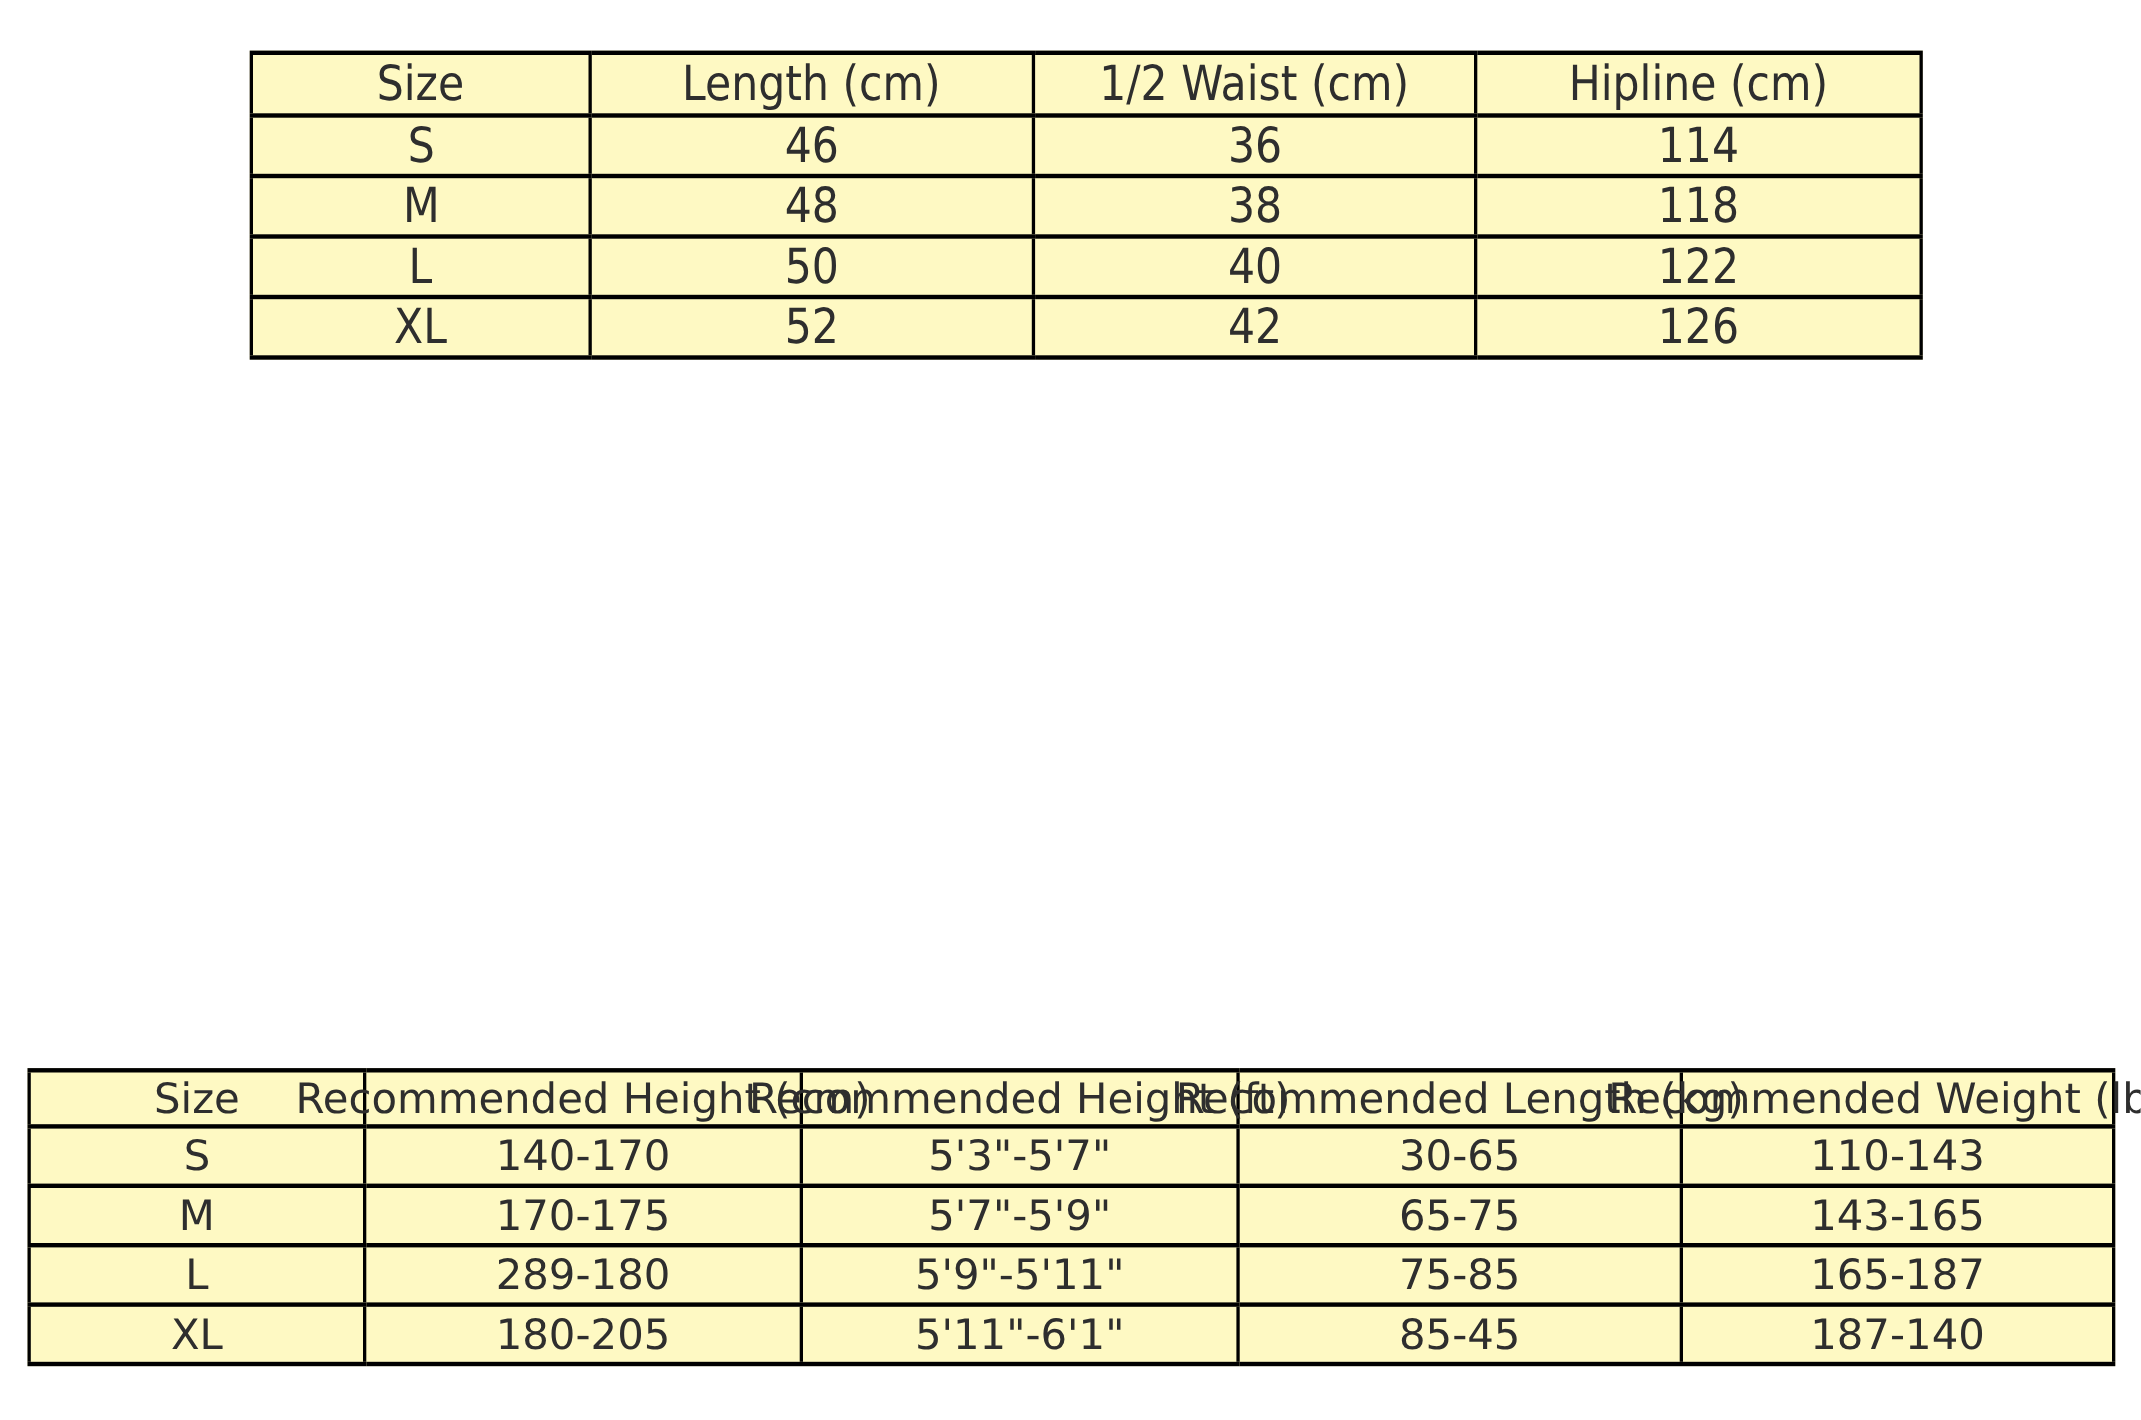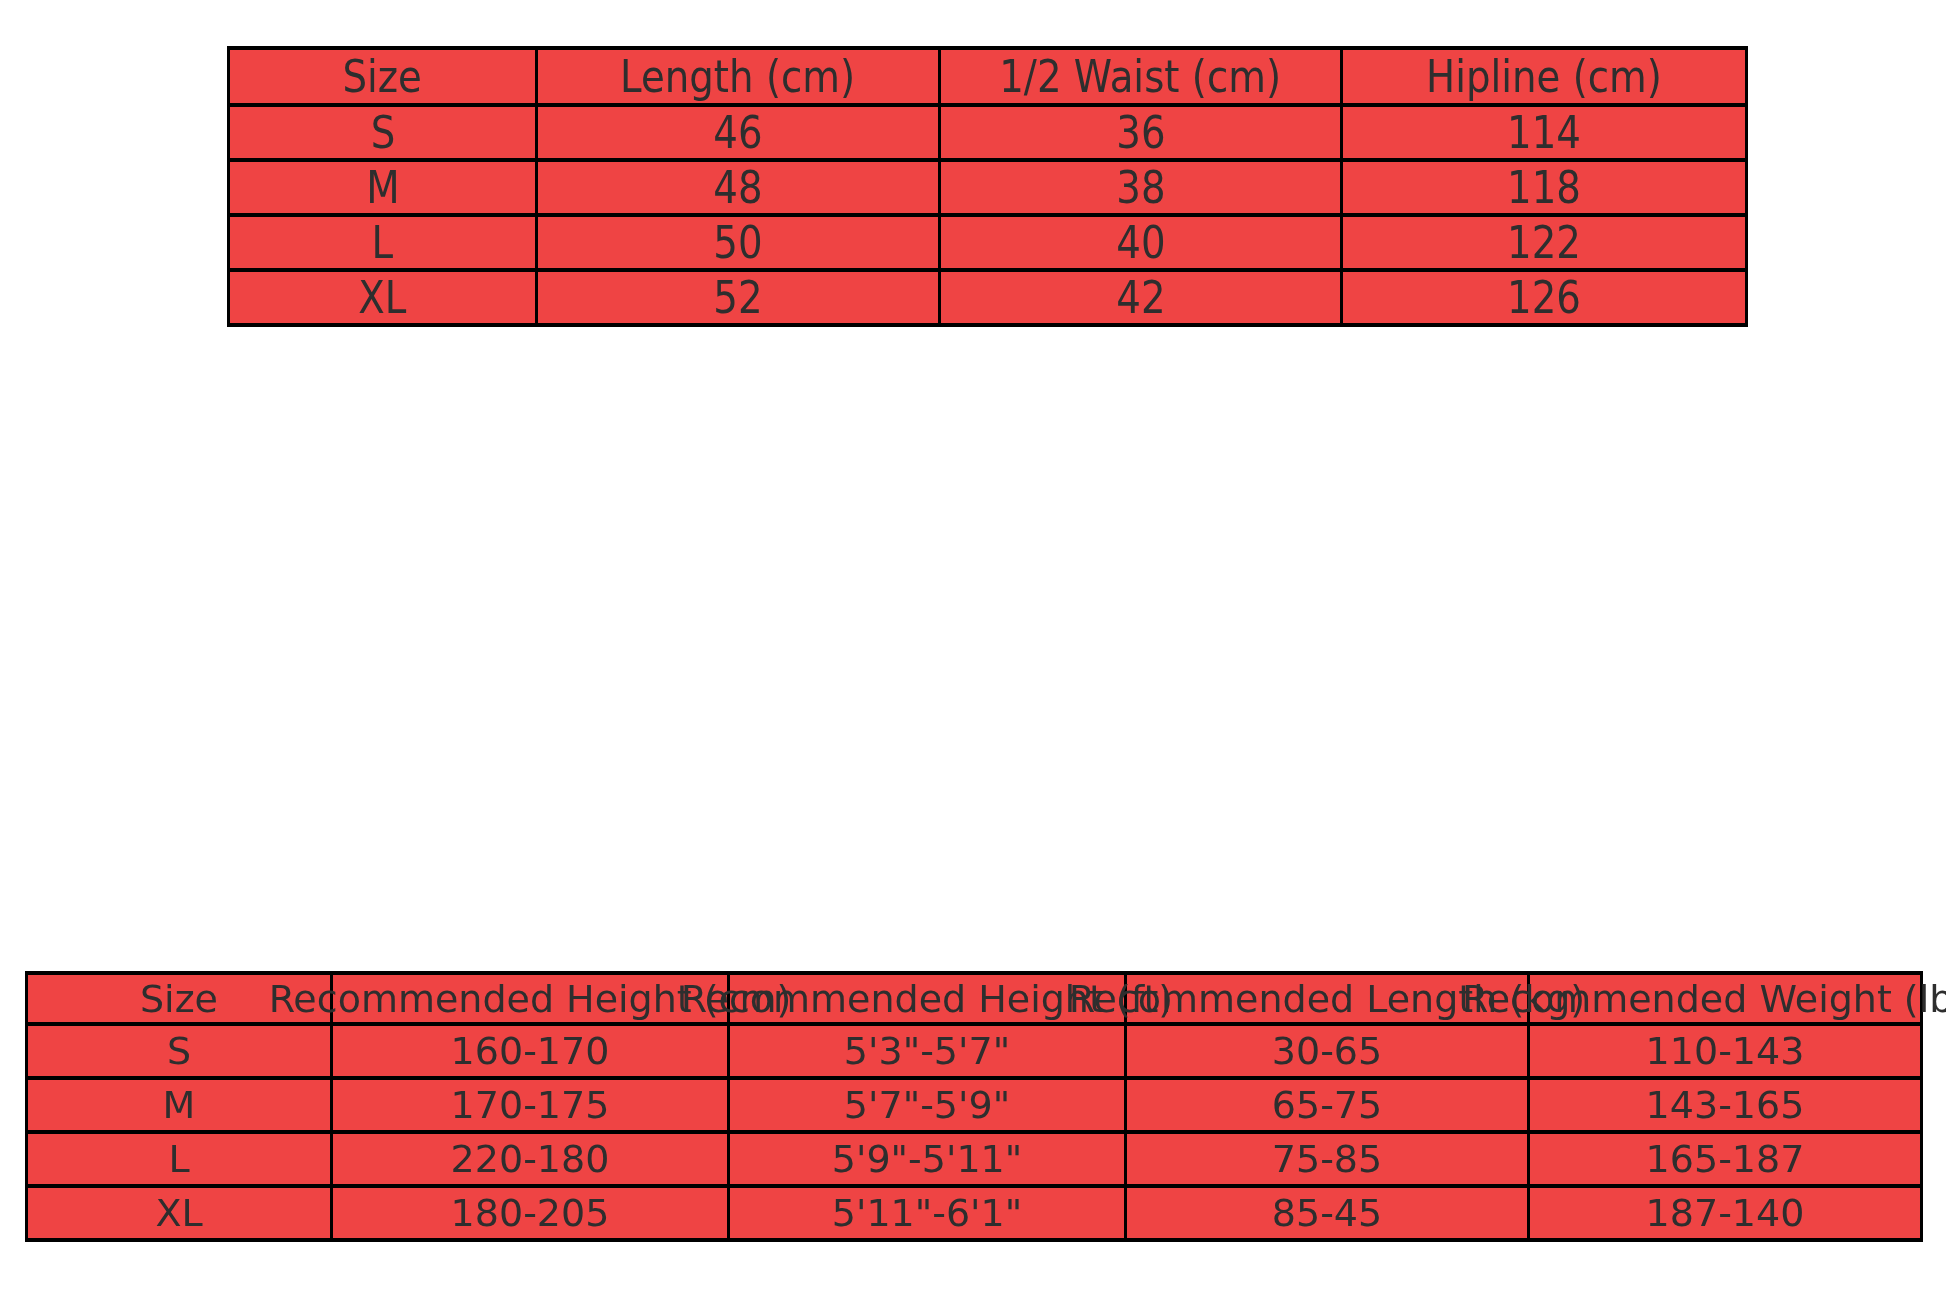--- a/index.html
+++ b/index.html
@@ -12,21 +12,21 @@
     position: relative;
     overflow: hidden;
     background: #ffffff;
     font-family: "DejaVu Sans", sans-serif;
     color: #2e2e2e;
   }
   table {
     border-collapse: collapse;
     table-layout: fixed;
     position: absolute;
-    background: #ef4444;
+    background: #fef9c3;
   }
   th, td {
     border: 4px solid #000000;
     border-left-width: 3px;
     border-right-width: 3px;
     text-align: center;
     vertical-align: middle;
     padding: 0;
     font-weight: normal;
     overflow: visible;
@@ -135,35 +135,35 @@
         </th>
     <th>
           <span class="ovl">Recommended Length (kg)</span>
         </th>
     <th>
           <span class="ovl">Recommended Weight (lbs)</span>
         </th>
   </tr>
   <tr class="row">
     <td>S</td>
-    <td>160-170</td>
+    <td>140-170</td>
     <td>5'3"-5'7"</td>
     <td>30-65</td>
     <td>110-143</td>
   </tr>
   <tr class="row">
     <td>M</td>
     <td>170-175</td>
     <td>5'7"-5'9"</td>
     <td>65-75</td>
     <td>143-165</td>
   </tr>
   <tr class="row">
     <td>L</td>
-    <td>220-180</td>
+    <td>289-180</td>
     <td>5'9"-5'11"</td>
     <td>75-85</td>
     <td>165-187</td>
   </tr>
   <tr class="row">
     <td>XL</td>
     <td>180-205</td>
     <td>5'11"-6'1"</td>
     <td>85-45</td>
     <td>187-140</td>

